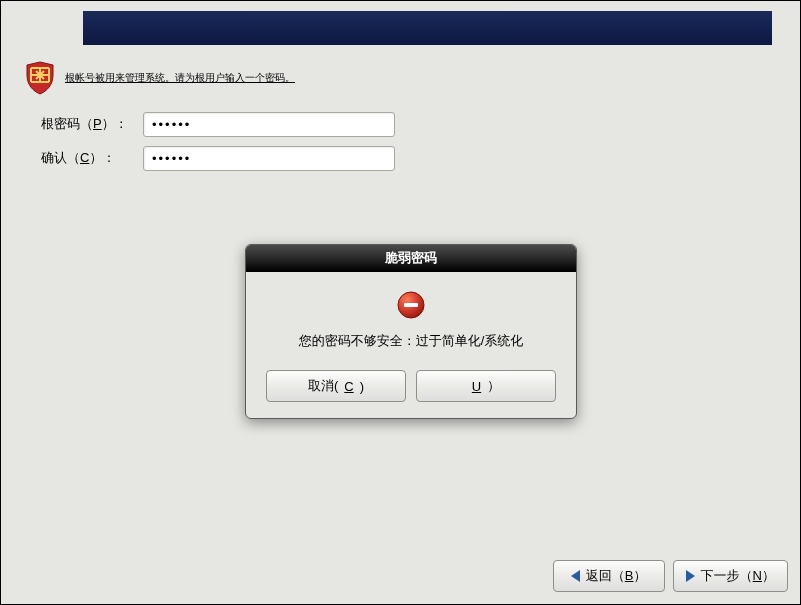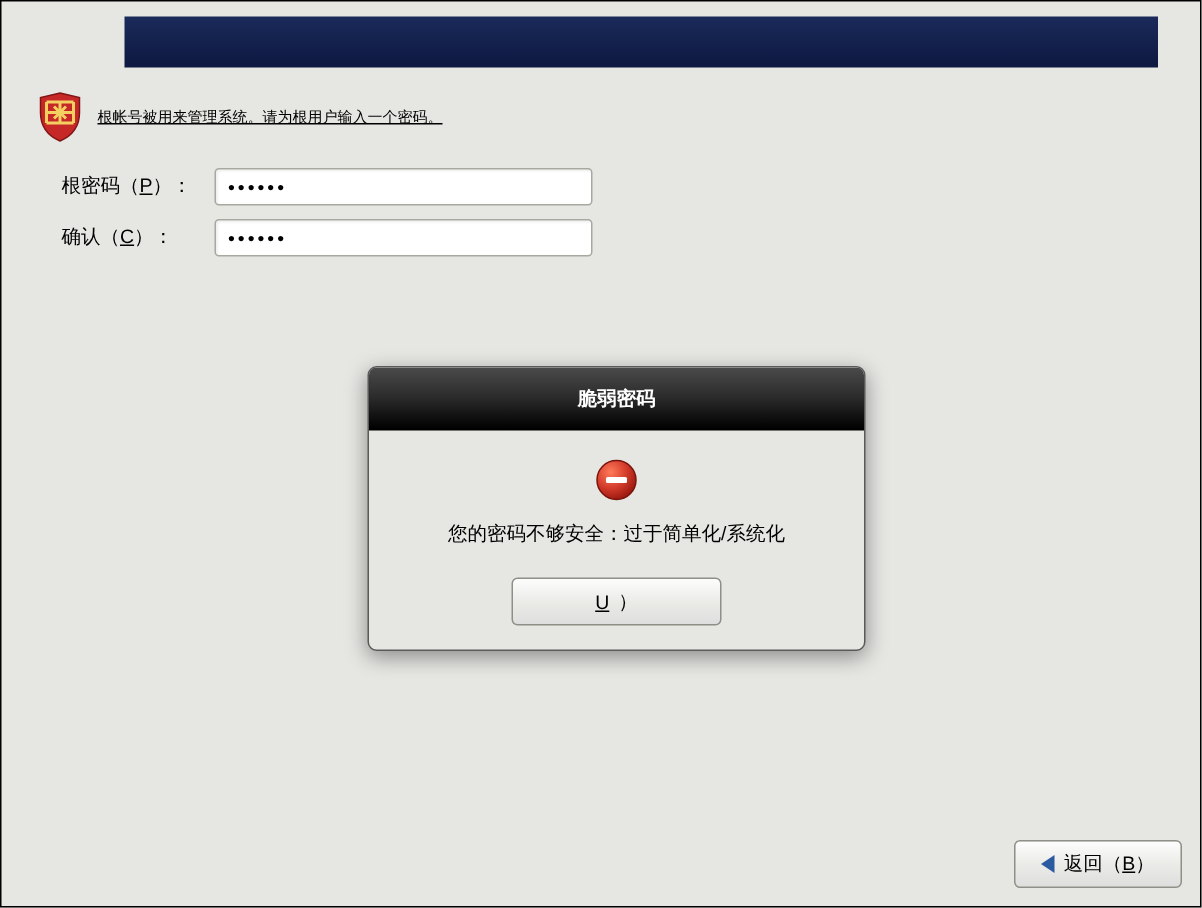--- a/index.html
+++ b/index.html
@@ -70,21 +70,21 @@
       top: 243px;
       left: 244px;
       width: 332px;
       background: #e6e6e3;
       border: 1px solid #5a5a5a;
       border-radius: 6px;
       box-shadow: 0 4px 14px rgba(0,0,0,0.4);
       overflow: hidden;
     }
     .dialog-titlebar {
-      height: 42px;
+      height: 27px;
       background: linear-gradient(to bottom, #4a4a4a 0%, #2a2a2a 50%, #000 100%);
       color: #fff;
       font-size: 13px;
       font-weight: bold;
       display: flex;
       align-items: center;
       justify-content: center;
       border-bottom: 1px solid #000;
     }
     .dialog-body {
@@ -183,26 +183,37 @@
           </radialGradient>
         </defs>
         <circle cx="15" cy="15" r="13" fill="url(#rg)" stroke="#7a140c" stroke-width="1"></circle>
         <rect x="8" y="13" width="14" height="4" rx="1" fill="#fff"></rect>
       </svg>
     </span>
     <span class="dialog-msg">您的密码不够安全：过于简单化/系统化</span>
   </div>
   <div class="dialog-buttons">
     <button class="btn">
+      <span>取消(</span>
+        <span class="ul">C</span>
+        <span>)</span>
+    </button>
+    <button class="btn">
         <span class="ul">U</span>
         <span>）</span>
     </button>
   </div>
 </div>
 
 <div class="footer">
   <button class="btn">
     <span class="arrow-left"></span>
     <span>
       <span>返回（</span><span class="ul">B</span><span>）</span>
     </span>
   </button>
+  <button class="btn">
+    <span class="arrow-right"></span>
+    <span>
+      <span>下一步（</span><span class="ul">N</span><span>）</span>
+    </span>
+  </button>
 </div>
 
 </body></html>

